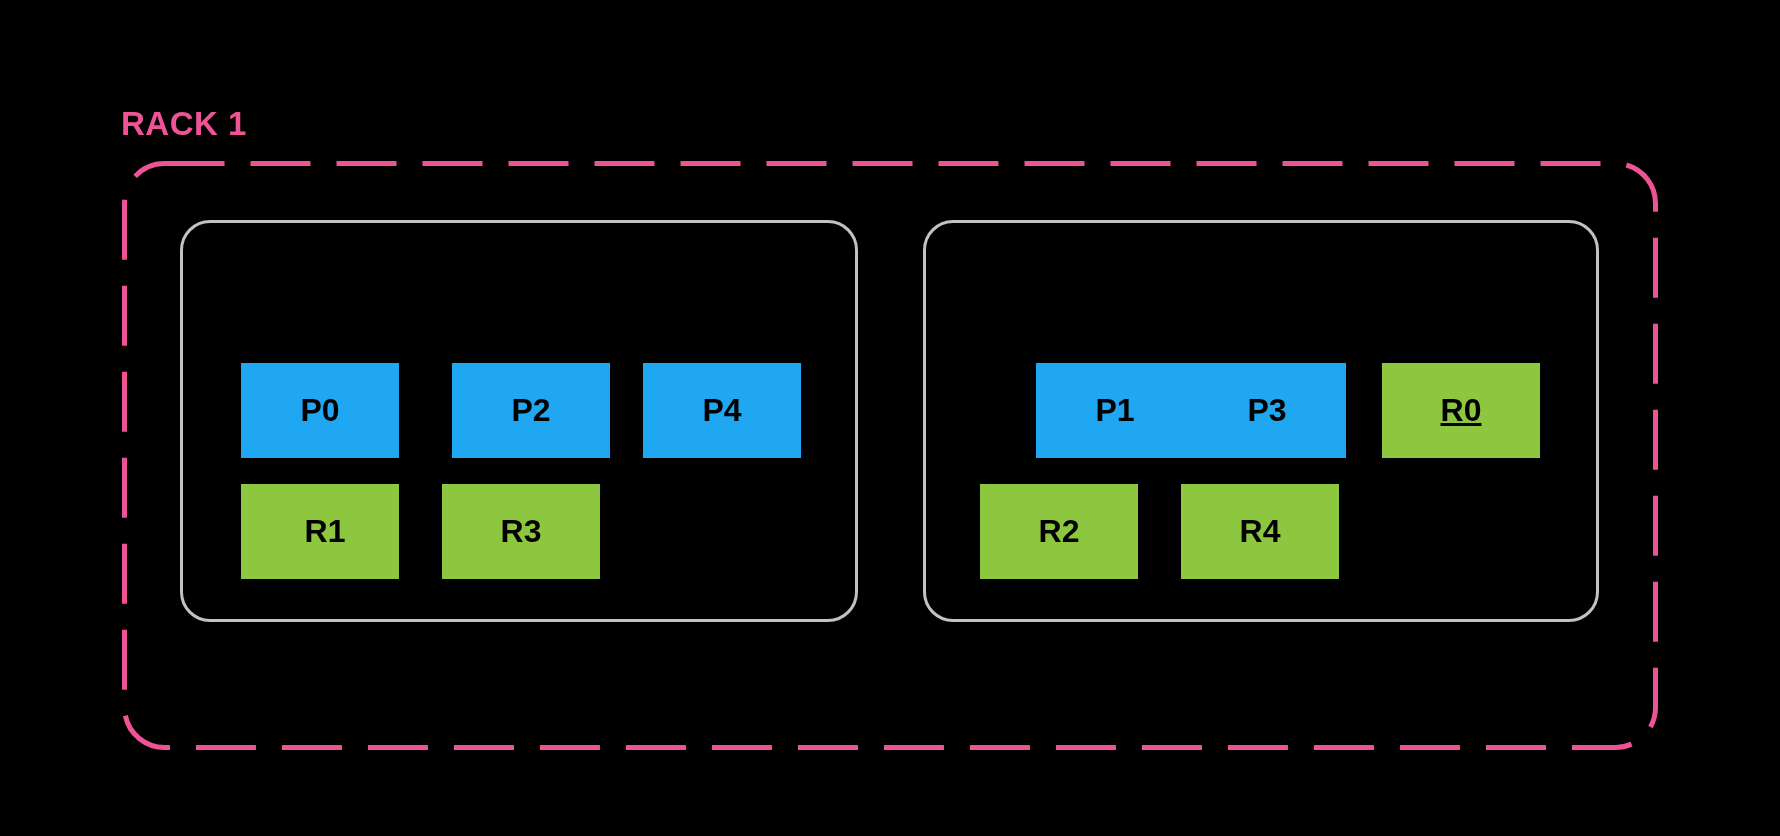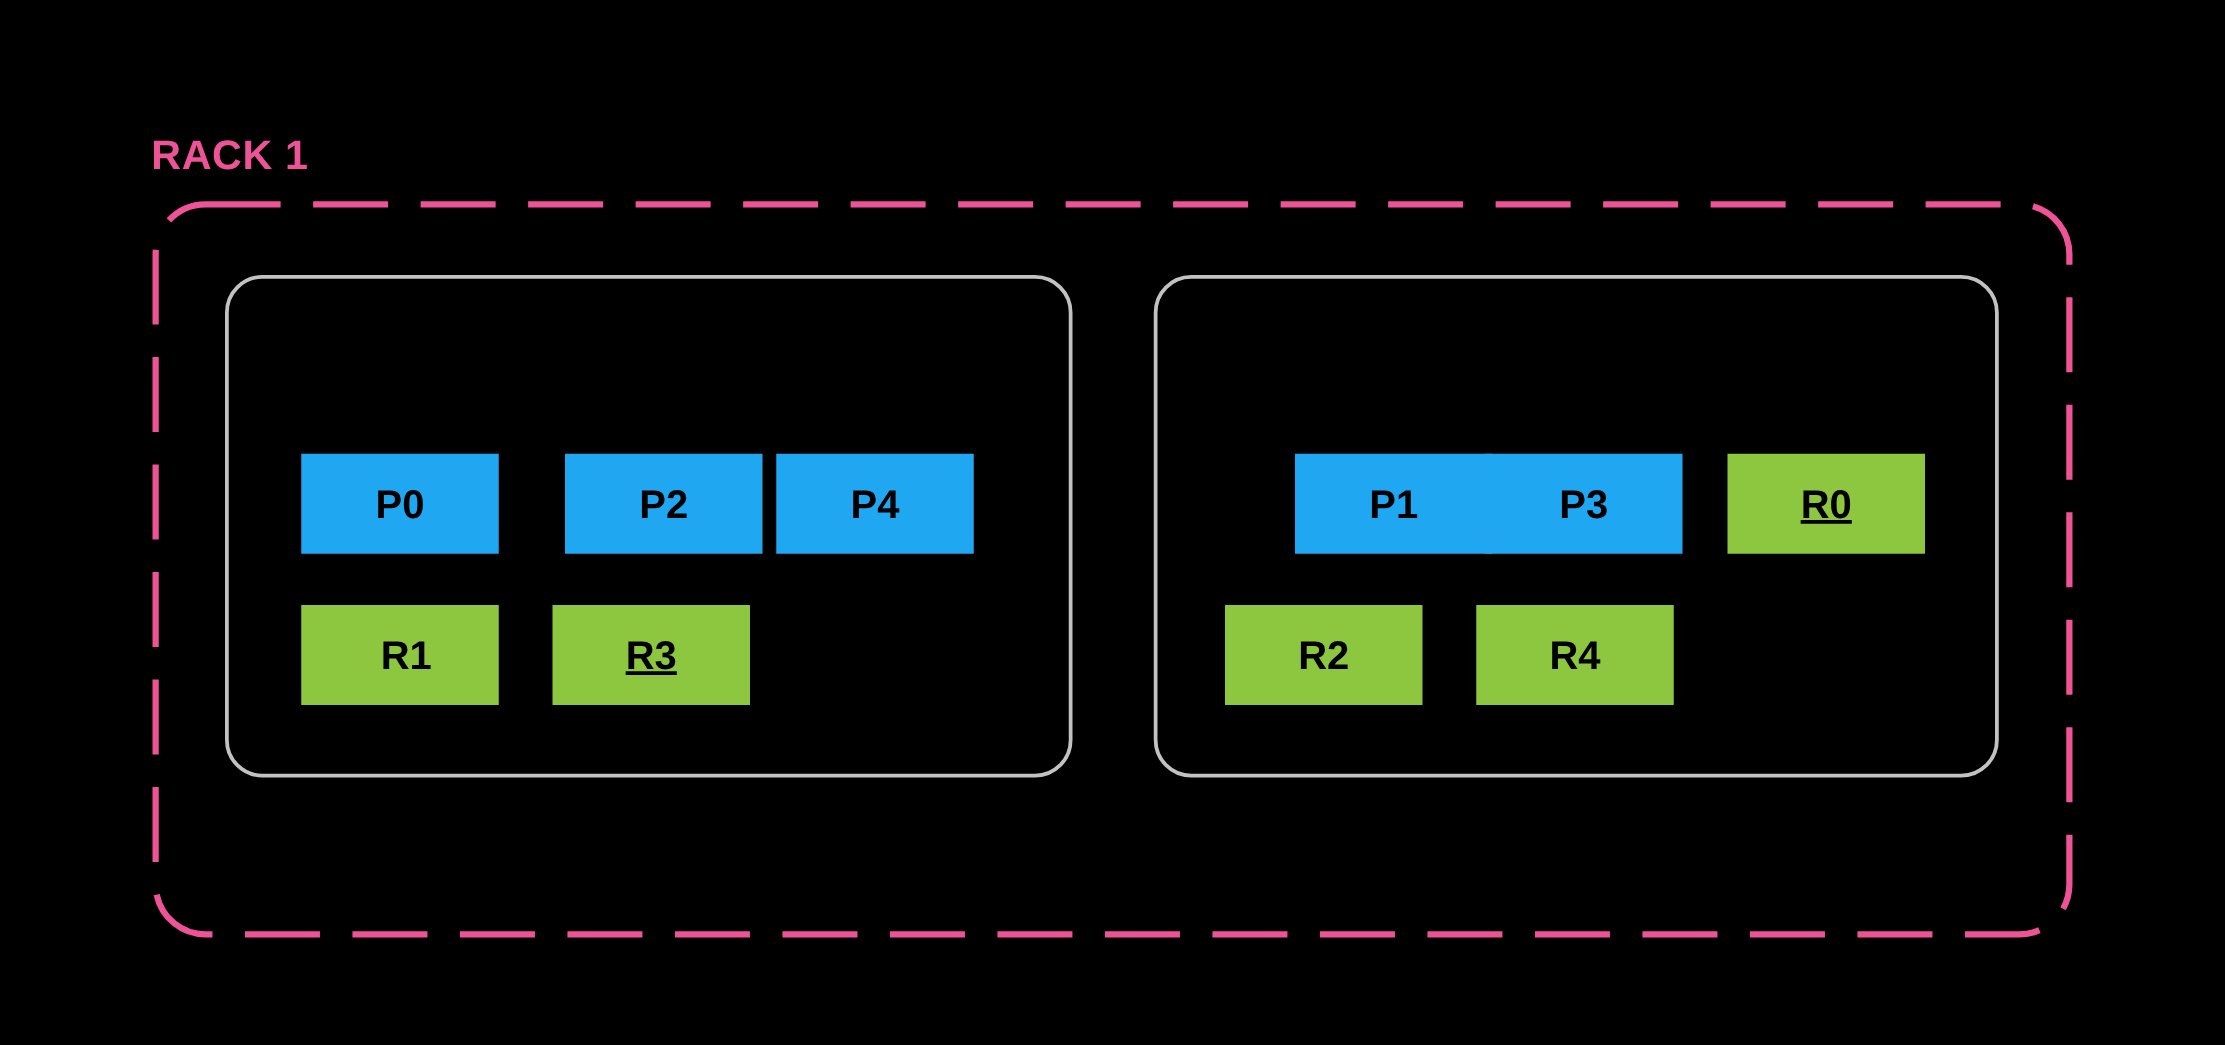--- a/index.html
+++ b/index.html
@@ -54,21 +54,21 @@
   }
   .node {
     position: absolute;
     border: 3px solid var(--node-border);
     border-radius: 30px;
     background: transparent;
   }
   .slot {
     position: absolute;
     width: 158px;
-    height: 80px;
+    height: 95px;
     display: flex;
     align-items: center;
     justify-content: center;
     font-size: 32px;
     font-weight: 700;
     color: var(--slot-text);
   }
   .slot.primary { background: var(--primary); }
   .slot.replica { background: var(--replica); }
 </style>
@@ -79,23 +79,23 @@
   <div class="rack-label">RACK 1</div>
 
   <svg class="rack-border-svg" viewBox="0 0 1780 836" aria-hidden="true">
     <rect x="124.5" y="163.5" width="1531" height="584" rx="40" ry="40"></rect>
   </svg>
 
   <div id="nodes-root">
       <div class="node" style="left: 180px; top: 220px; width: 678px; height: 402px;"></div>
       <div class="slot primary" style="left: 241px; top: 363px;">P0</div>
       <div class="slot primary" style="left: 452px; top: 363px;">P2</div>
-      <div class="slot primary" style="left: 621px; top: 363px;">P4</div>
+      <div class="slot primary" style="left: 643px; top: 363px;">P4</div>
       <div class="slot replica" style="left: 241px; top: 484px; padding-left: 10px;">R1</div>
-      <div class="slot replica" style="left: 442px; top: 484px; text-decoration: underline;">R3</div>
+      <div class="slot replica" style="left: 442px; top: 484px;">R3</div>
       <div class="node" style="left: 923px; top: 220px; width: 676px; height: 402px;"></div>
       <div class="slot primary" style="left: 1036px; top: 363px;">P1</div>
       <div class="slot primary" style="left: 1188px; top: 363px;">P3</div>
       <div class="slot replica" style="left: 1382px; top: 363px; text-decoration: underline;">R0</div>
       <div class="slot replica" style="left: 980px; top: 484px;">R2</div>
       <div class="slot replica" style="left: 1181px; top: 484px;">R4</div>
     </div>
 </div>
 
 </body></html>

